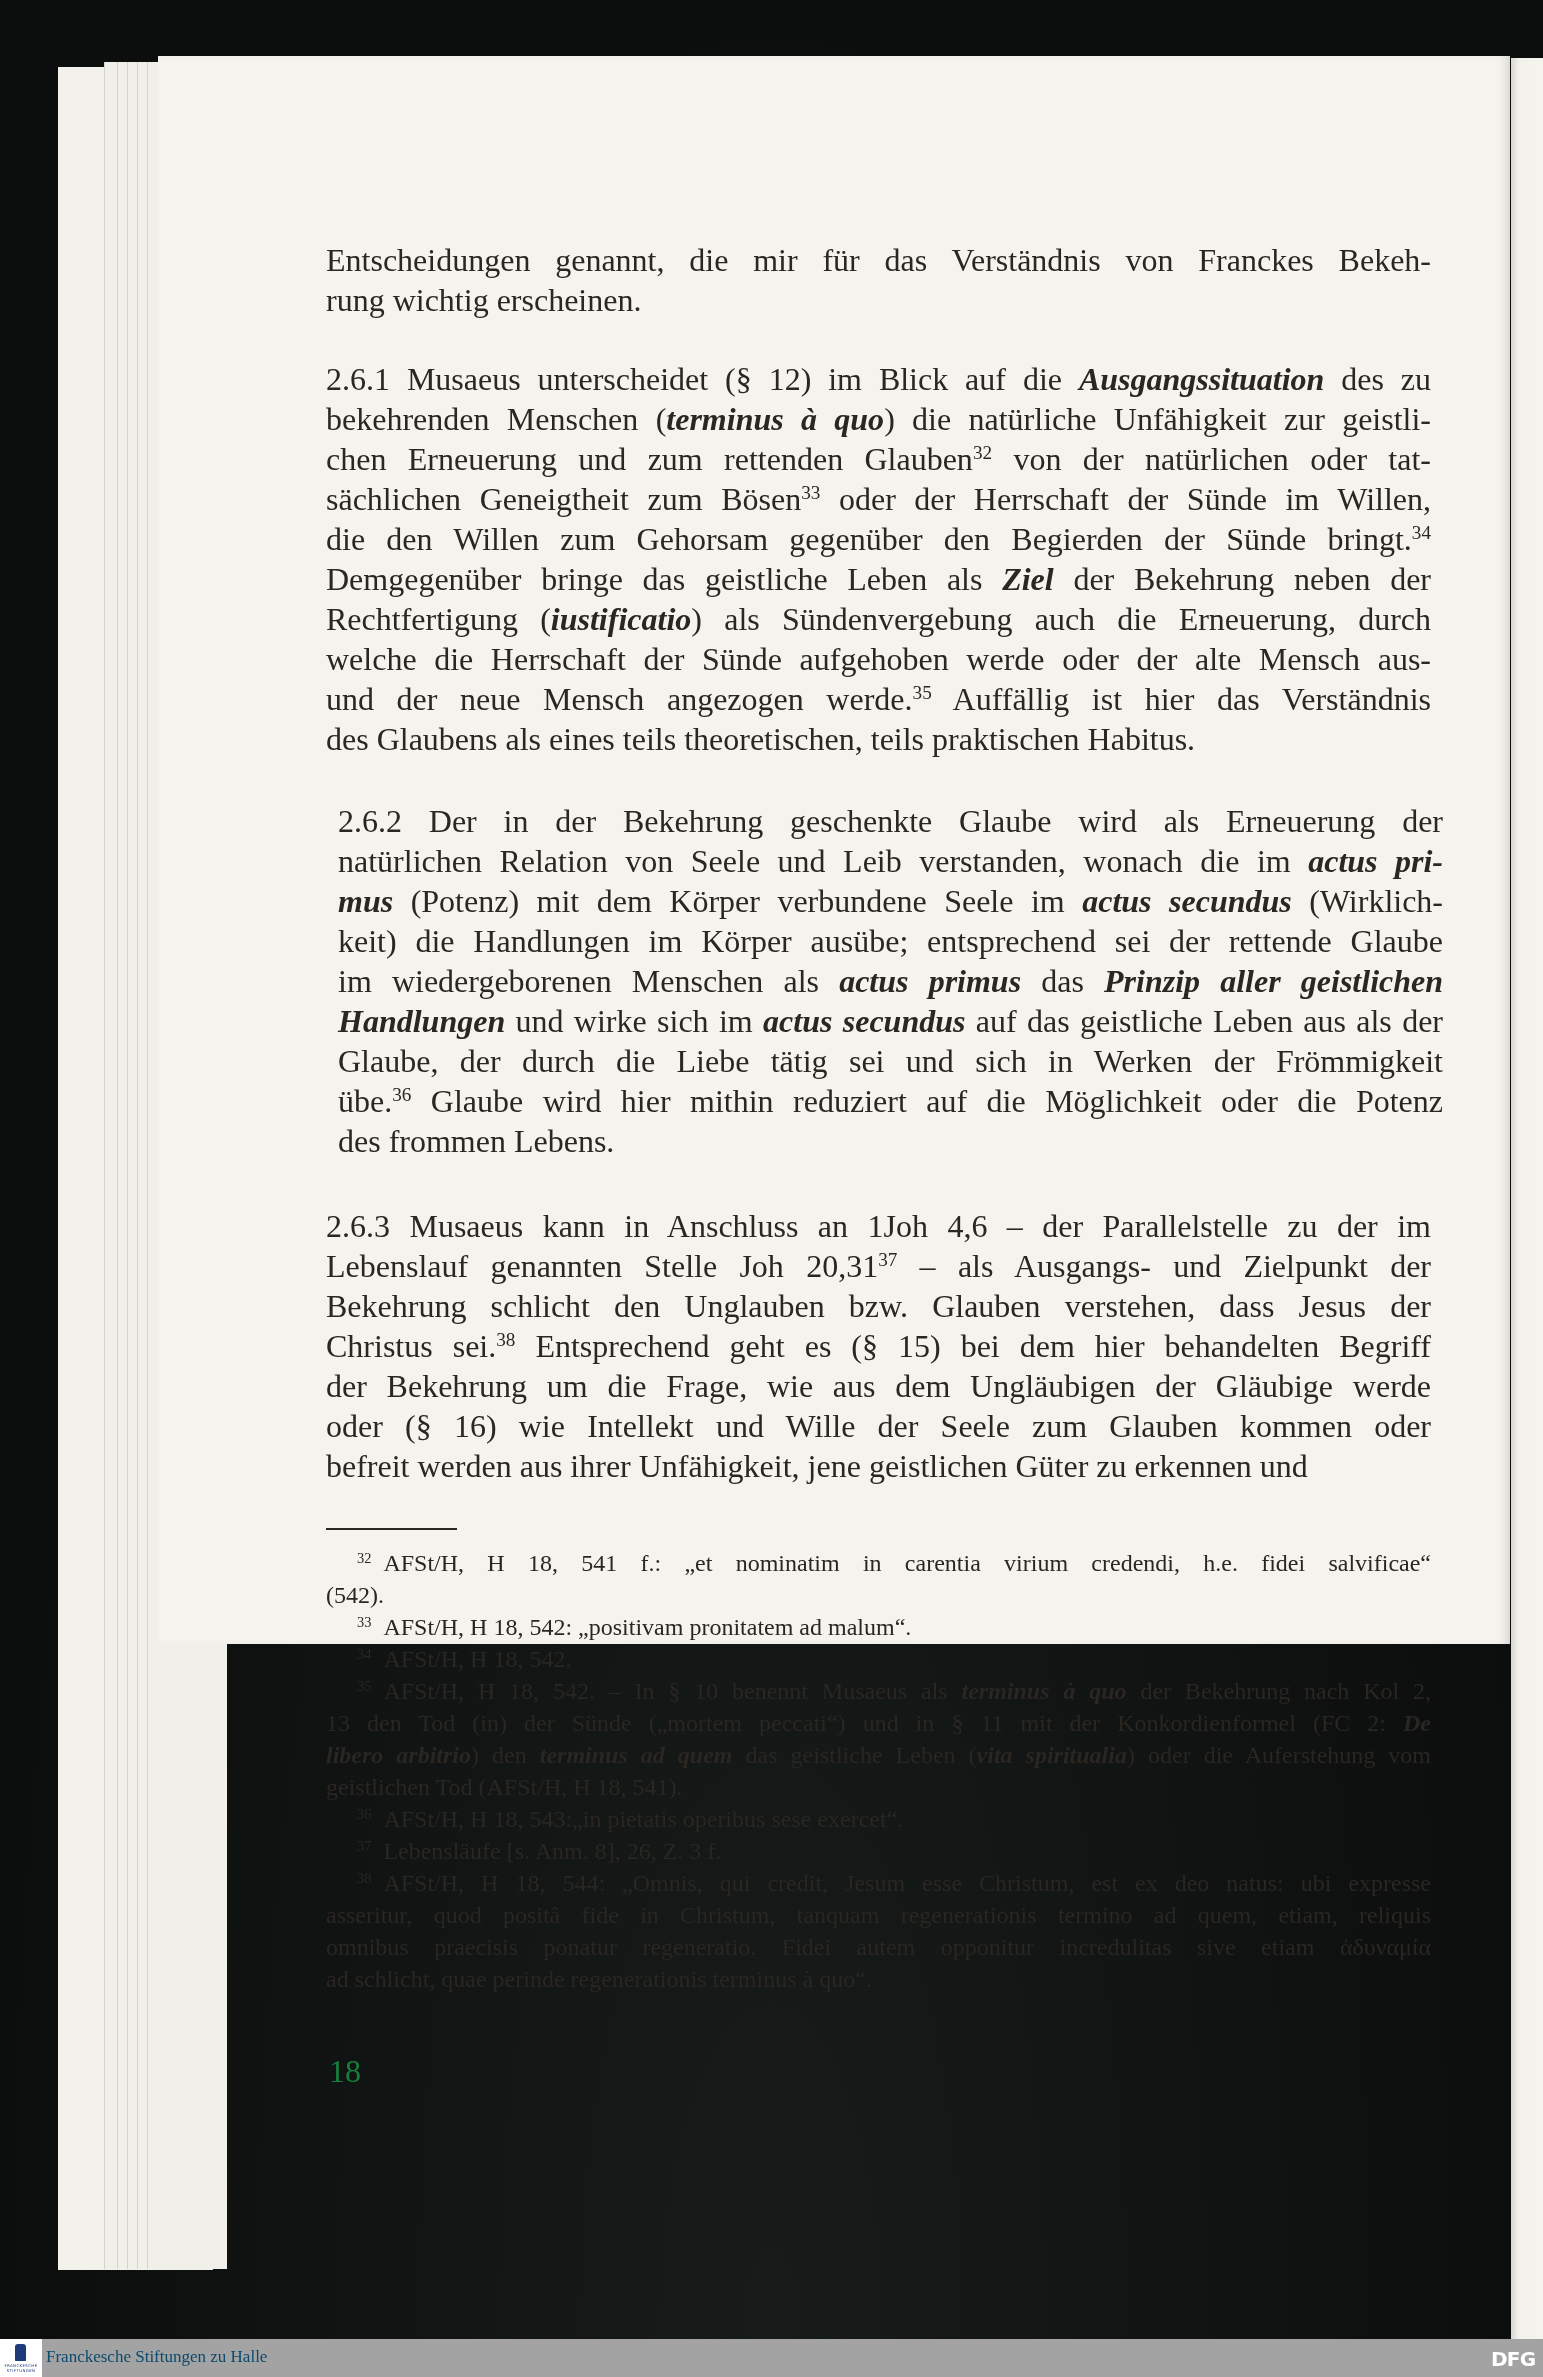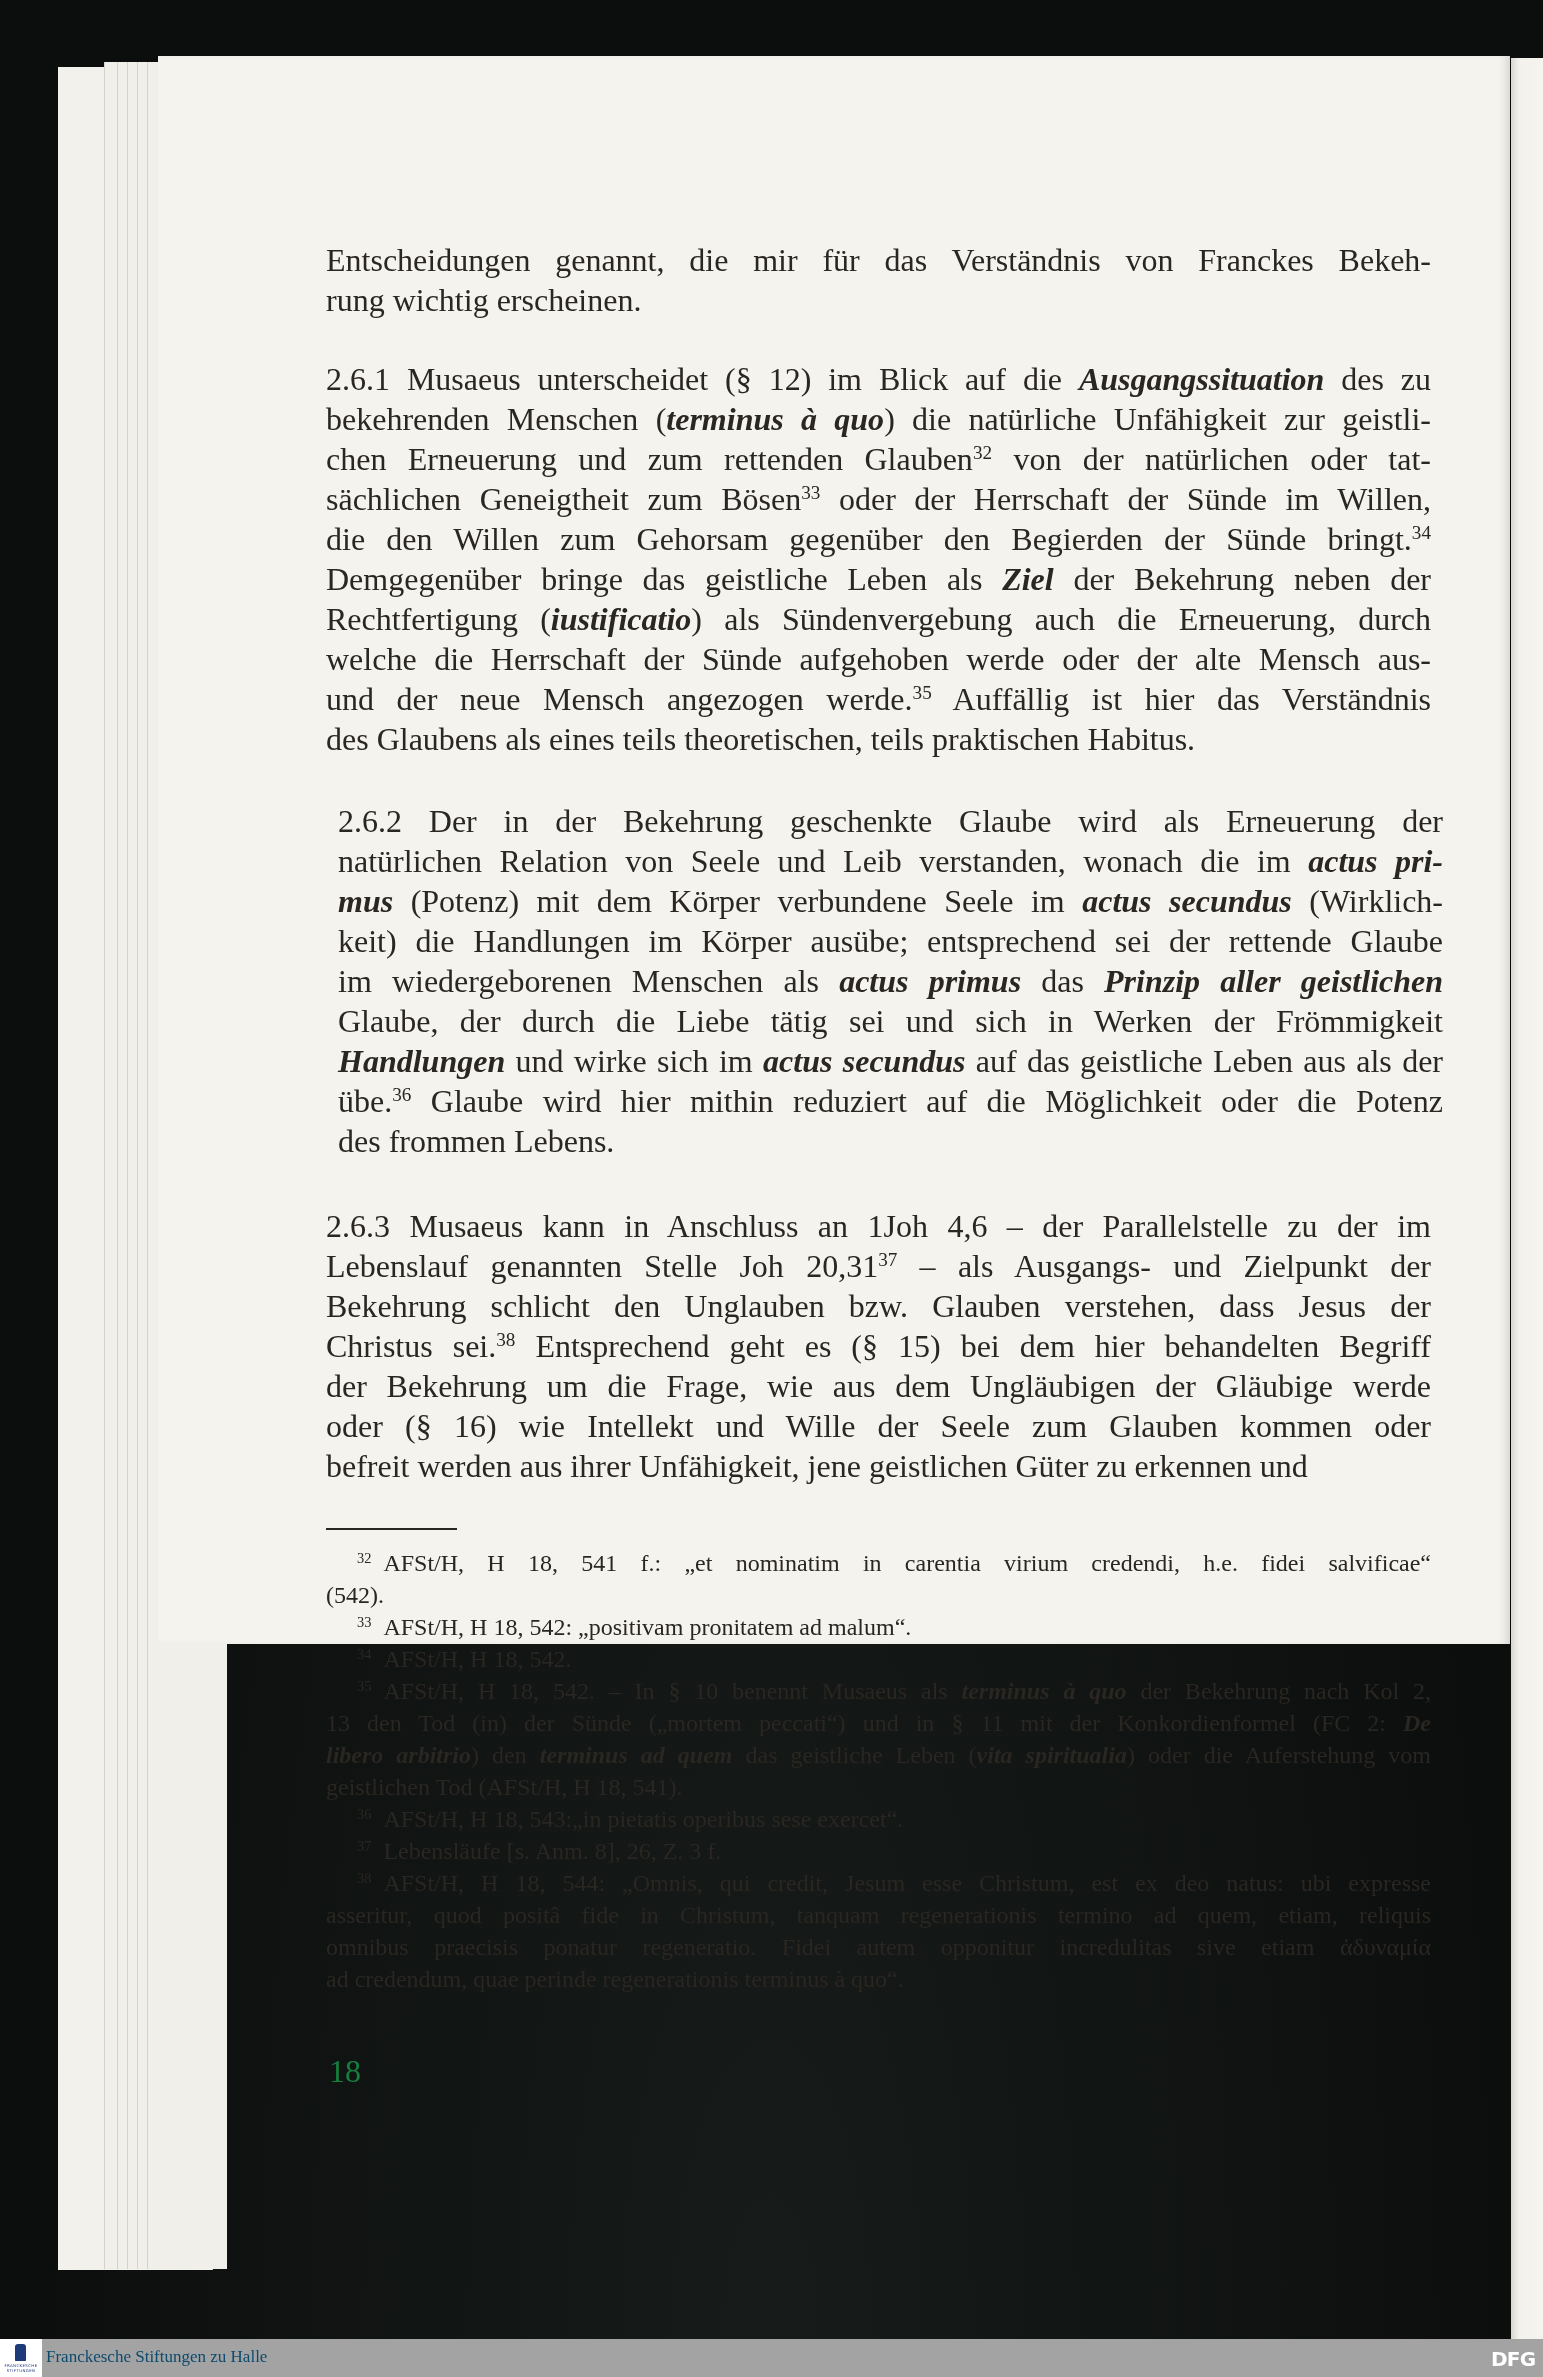--- a/index.html
+++ b/index.html
@@ -93,22 +93,22 @@
         <span class="line">welche die Herrschaft der Sünde aufgehoben werde oder der alte Mensch aus-</span>
         <span class="line">und der neue Mensch angezogen werde.<sup>35</sup> Auffällig ist hier das Verständnis</span>
         <span class="line last">des Glaubens als eines teils theoretischen, teils praktischen Habitus.</span>
       </div>
     <div class="para" id="p262" style="top:745px;margin-left:12px;">
         <span class="line">2.6.2 Der in der Bekehrung geschenkte Glaube wird als Erneuerung der</span>
         <span class="line">natürlichen Relation von Seele und Leib verstanden, wonach die im <i>actus pri-</i></span>
         <span class="line"><i>mus</i> (Potenz) mit dem Körper verbundene Seele im <i>actus secundus</i> (Wirklich-</span>
         <span class="line">keit) die Handlungen im Körper ausübe; entsprechend sei der rettende Glaube</span>
         <span class="line">im wiedergeborenen Menschen als <i>actus primus</i> das <i>Prinzip aller geistlichen</i></span>
+        <span class="line"><i>Handlungen</i> und wirke sich im <i>actus secundus</i> auf das geistliche Leben aus als der</span>
         <span class="line">Glaube, der durch die Liebe tätig sei und sich in Werken der Frömmigkeit</span>
-        <span class="line"><i>Handlungen</i> und wirke sich im <i>actus secundus</i> auf das geistliche Leben aus als der</span>
         <span class="line">übe.<sup>36</sup> Glaube wird hier mithin reduziert auf die Möglichkeit oder die Potenz</span>
         <span class="line last">des frommen Lebens.</span>
       </div>
     <div class="para" id="p263" style="top:1150px;">
         <span class="line">2.6.3 Musaeus kann in Anschluss an 1Joh 4,6 – der Parallelstelle zu der im</span>
         <span class="line">Lebenslauf genannten Stelle Joh 20,31<sup>37</sup> – als Ausgangs- und Zielpunkt der</span>
         <span class="line">Bekehrung schlicht den Unglauben bzw. Glauben verstehen, dass Jesus der</span>
         <span class="line">Christus sei.<sup>38</sup> Entsprechend geht es (§ 15) bei dem hier behandelten Begriff</span>
         <span class="line">der Bekehrung um die Frage, wie aus dem Ungläubigen der Gläubige werde</span>
         <span class="line">oder (§ 16) wie Intellekt und Wille der Seele zum Glauben kommen oder</span>
@@ -138,21 +138,21 @@
       <div>
         <span class="fn-line last indent"><sup>36</sup> <span>AFSt/H, H 18, 543:„in pietatis operibus sese exercet“.</span></span>
       </div>
       <div>
         <span class="fn-line last indent"><sup>37</sup> <span>Lebensläufe [s. Anm. 8], 26, Z. 3 f.</span></span>
       </div>
       <div>
         <span class="fn-line indent"><sup>38</sup> <span>AFSt/H, H 18, 544: „Omnis, qui credit, Jesum esse Christum, est ex deo natus: ubi expresse</span></span>
         <span class="fn-line">asseritur, quod positâ fide in Christum, tanquam regenerationis termino ad quem, etiam, reliquis</span>
         <span class="fn-line">omnibus praecisis ponatur regeneratio. Fidei autem opponitur incredulitas sive etiam ἀδυναμία</span>
-        <span class="fn-line last">ad credendum, quae perinde regenerationis terminus à quo“.</span>
+        <span class="fn-line last">ad schlicht, quae perinde regenerationis terminus à quo“.</span>
       </div>
     </div>
 
   <div class="page-number">18</div>
 </div>
 
 <div class="footer">
   <div class="footer-logo">
     <div class="footer-logo-fig"></div>
     <div class="footer-logo-txt">FRANCKESCHE STIFTUNGEN</div>

